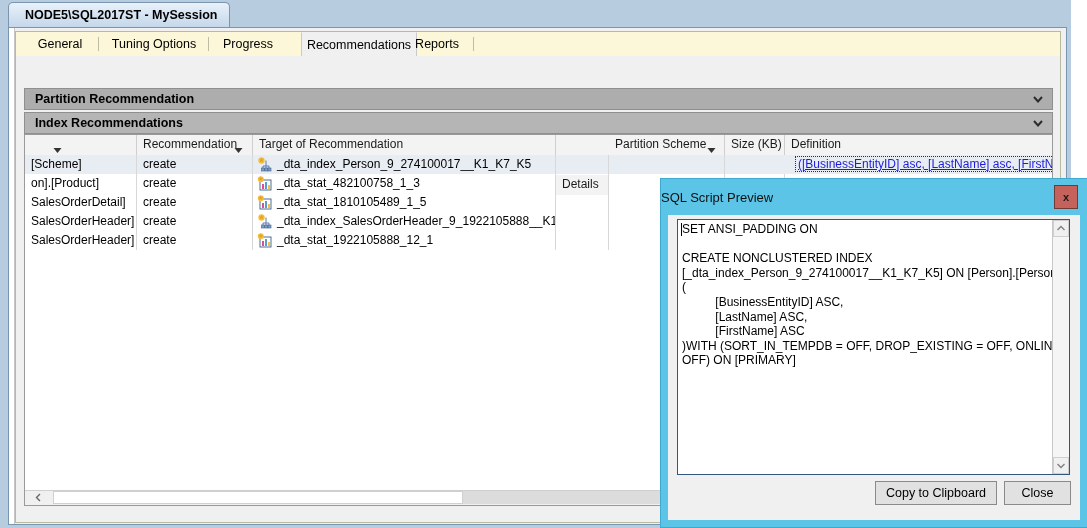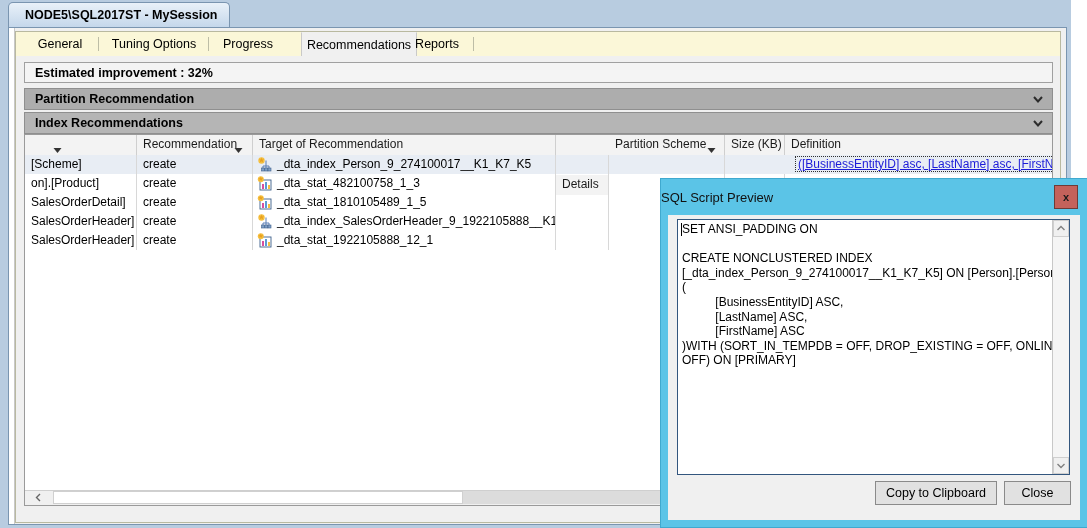--- a/index.html
+++ b/index.html
@@ -257,23 +257,20 @@
       <div class="tabitem" id="tab-tuning-options" style="left:86px;width:104px;">Tuning Options</div>
       <div class="tabsep" style="left:192px;"></div>
       <div class="tabitem" id="tab-progress" style="left:196px;width:72px;">Progress</div>
       <div class="tabitem" id="tab-recommendations" style="left:285px;width:116px;">Recommendations</div>
       <div class="tabitem" id="tab-reports" style="left:388px;width:66px;">Reports</div>
       <div class="tabsep" style="left:457px;"></div>
     </div>
 
     <div id="page-body">
 
-      <div id="estimated-bar">
-        <div id="estimated-label">Estimated improvement :  32%</div>
-      </div>
 
       <div class="section-header" id="partition-section">
         <div class="sh-label">Partition Recommendation</div>
         <div class="chev">
           <svg width="12" height="12" viewBox="0 0 12 12">
               <path d="M2 4 L6 8.5 L10 4" stroke="#2c2c2c" stroke-width="2" fill="none"></path>
             </svg>
         </div>
       </div>
 

